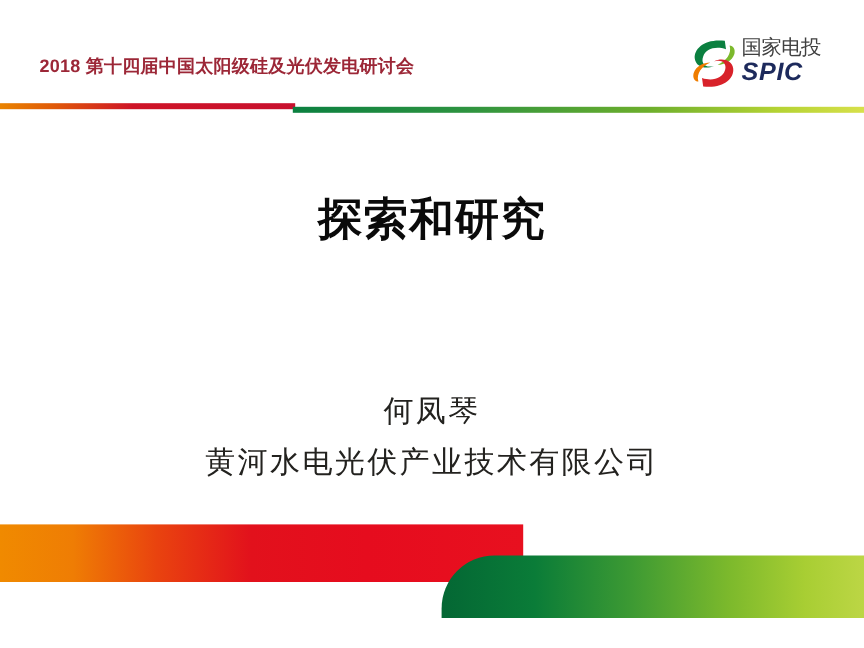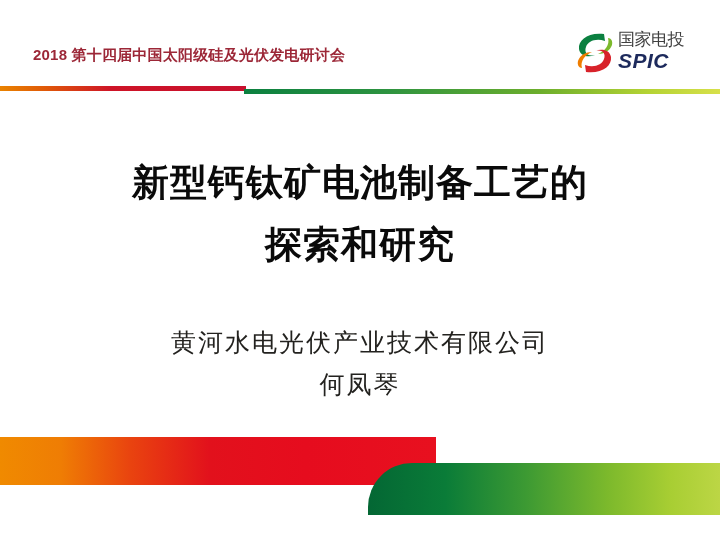--- a/index.html
+++ b/index.html
@@ -184,25 +184,24 @@
     <div id="logo-wordmark">
       <span class="logo-cn">国家电投</span>
       <span class="logo-en">SPIC</span>
     </div>
   </div>
 
   <div id="accent-bar-red"></div>
   <div id="accent-bar-green"></div>
 
   <div id="title-block">
-    <span class="title-line">新型钙钛矿电池制备工艺的</span>
     <span class="title-line">探索和研究</span>
   </div>
 
   <div id="author-block">
+    <span class="author-line">何凤琴</span>
     <span class="author-line">黄河水电光伏产业技术有限公司</span>
-    <span class="author-line">何凤琴</span>
   </div>
 
   <div id="band-red"></div>
   <div id="band-green"></div>
 
 </div>
 
 </body></html>

